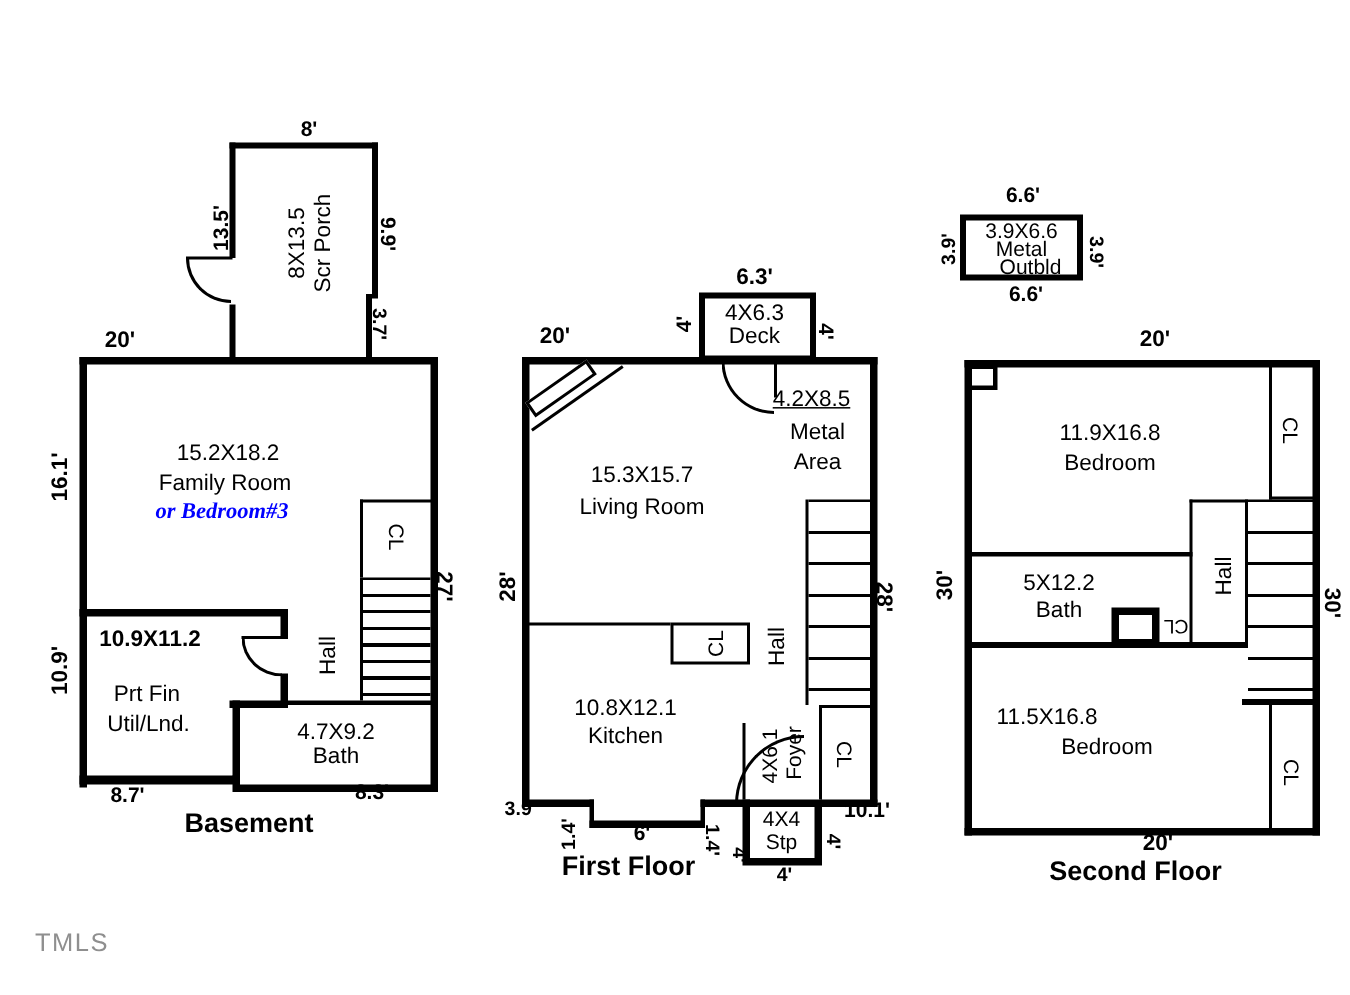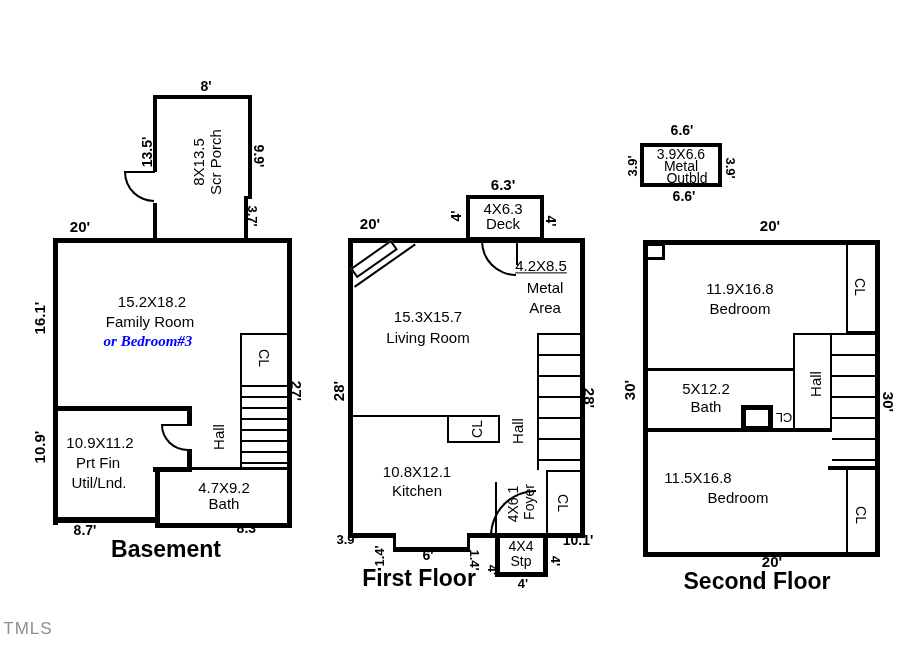--- a/index.html
+++ b/index.html
@@ -5,38 +5,38 @@
   html,body{margin:0;padding:0;background:#fff;}
   *{box-sizing:border-box;}
   .plan{position:relative;width:900px;height:663px;background:#fff;overflow:hidden;
         font-family:"Liberation Sans",sans-serif;color:#000;}
   .w{position:absolute;background:#000;}
   .lbl{position:absolute;transform:translate(-50%,-50%);white-space:nowrap;
        font-size:15px;line-height:1.15;text-align:center;}
   .b{font-weight:bold;}
   .s13{font-size:13px;}
   .s14{font-size:14px;}
-  .s18{font-size:23px;}
+  .s18{font-size:18px;}
   .r90{transform:translate(-50%,-50%) rotate(90deg);}
   .r-90{transform:translate(-50%,-50%) rotate(-90deg);}
   .r180{transform:translate(-50%,-50%) rotate(180deg);}
   .blue{color:#0000ff;font-family:"Liberation Serif",serif;font-style:italic;font-weight:bold;}
   .box{position:absolute;border:4px solid #000;background:transparent;}
   .arc{position:absolute;background:transparent;}
   .arc-bl{border-left:2px solid #000;border-bottom:2px solid #000;
           border-bottom-left-radius:100% 100%;}
   .arc-tl{border-left:2px solid #000;border-top:2px solid #000;
           border-top-left-radius:100% 100%;}
   .stairs{position:absolute;}
   .bl2{border-left:2px solid #000;}
   .st21{background:repeating-linear-gradient(to bottom,#000 0 2px,transparent 2px 21px);}
   .st11{background:repeating-linear-gradient(to bottom,#000 0 2px,transparent 2px 11px);}
   .fpd{position:absolute;border-top:2px solid #000;transform-origin:0 0;transform:rotate(-35deg);}
   .fpr{position:absolute;border:2px solid #000;background:#fff;transform:rotate(-35deg);}
-  .wm{position:absolute;transform:translate(-50%,-50%);font-size:17px;letter-spacing:1px;color:#8f8f8f;}
+  .wm{position:absolute;transform:translate(-50%,-50%);font-size:17px;letter-spacing:1px;color:#8f8f8f;margin-left:20px;}
 </style>
 </head>
 <body>
 
 <div class="plan">
 
   <div class="w" style="left:53px;top:238px;width:239px;height:5px;"></div>
   <div class="w" style="left:53px;top:238px;width:5px;height:287px;"></div>
   <div class="w" style="left:53px;top:517px;width:107px;height:6px;"></div>
   <div class="w" style="left:155px;top:517px;width:5px;height:11px;"></div>
@@ -73,21 +73,21 @@
     <span style="display:block;">Scr Porch</span>
   </div>
   <div class="lbl b s14 r90" style="left:259px;top:156px;">9.9'</div>
   <div class="lbl b s13 r90" style="left:252px;top:216px;">3.7'</div>
   <div class="lbl b" style="left:80px;top:227px;">20'</div>
   <div class="lbl b r-90" style="left:40px;top:318px;">16.1'</div>
   <div class="lbl" style="left:152px;top:302px;">15.2X18.2</div>
   <div class="lbl" style="left:150px;top:322px;">Family Room</div>
   <div class="lbl blue" style="left:148px;top:342px;">or Bedroom#3</div>
   <div class="lbl b r-90" style="left:40px;top:447px;">10.9'</div>
-  <div class="lbl" style="left:100px;top:443px;">10.9X11.2</div>
+  <div class="lbl" style="left:100px;top:426px;font-weight:bold;">10.9X11.2</div>
   <div class="lbl" style="left:98px;top:463px;">Prt Fin</div>
   <div class="lbl" style="left:99px;top:483px;">Util/Lnd.</div>
   <div class="lbl s14 r90" style="left:264px;top:358px;">CL</div>
   <div class="lbl b r90" style="left:296px;top:391px;">27'</div>
   <div class="lbl r-90" style="left:219px;top:437px;">Hall</div>
   <div class="lbl" style="left:224px;top:488px;">4.7X9.2</div>
   <div class="lbl" style="left:224px;top:504px;">Bath</div>
   <div class="lbl b s14" style="left:85px;top:530px;">8.7'</div>
   <div class="lbl b s14" style="left:248px;top:528px;">8.3'</div>
   <div class="lbl b s18" style="left:166px;top:549px;">Basement</div>

